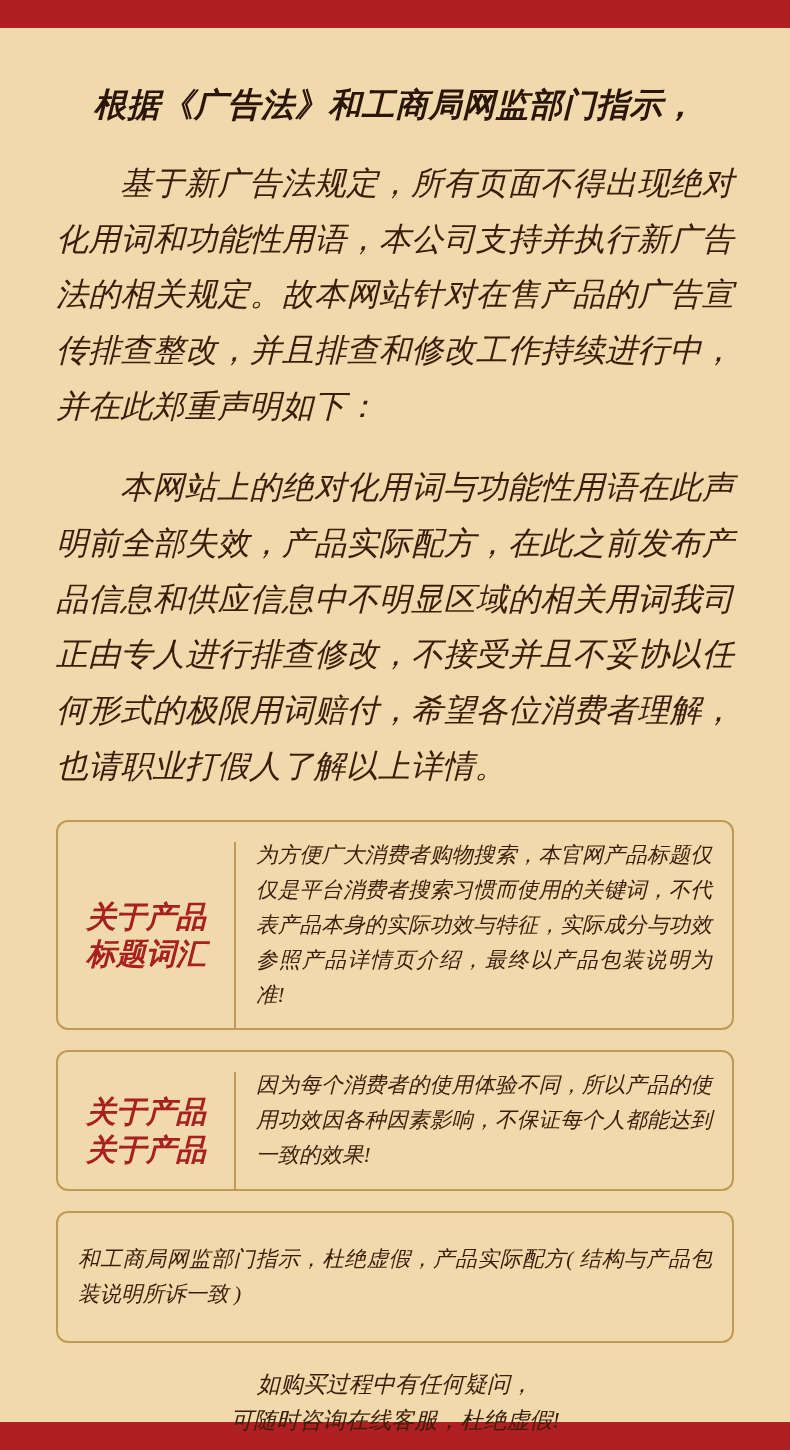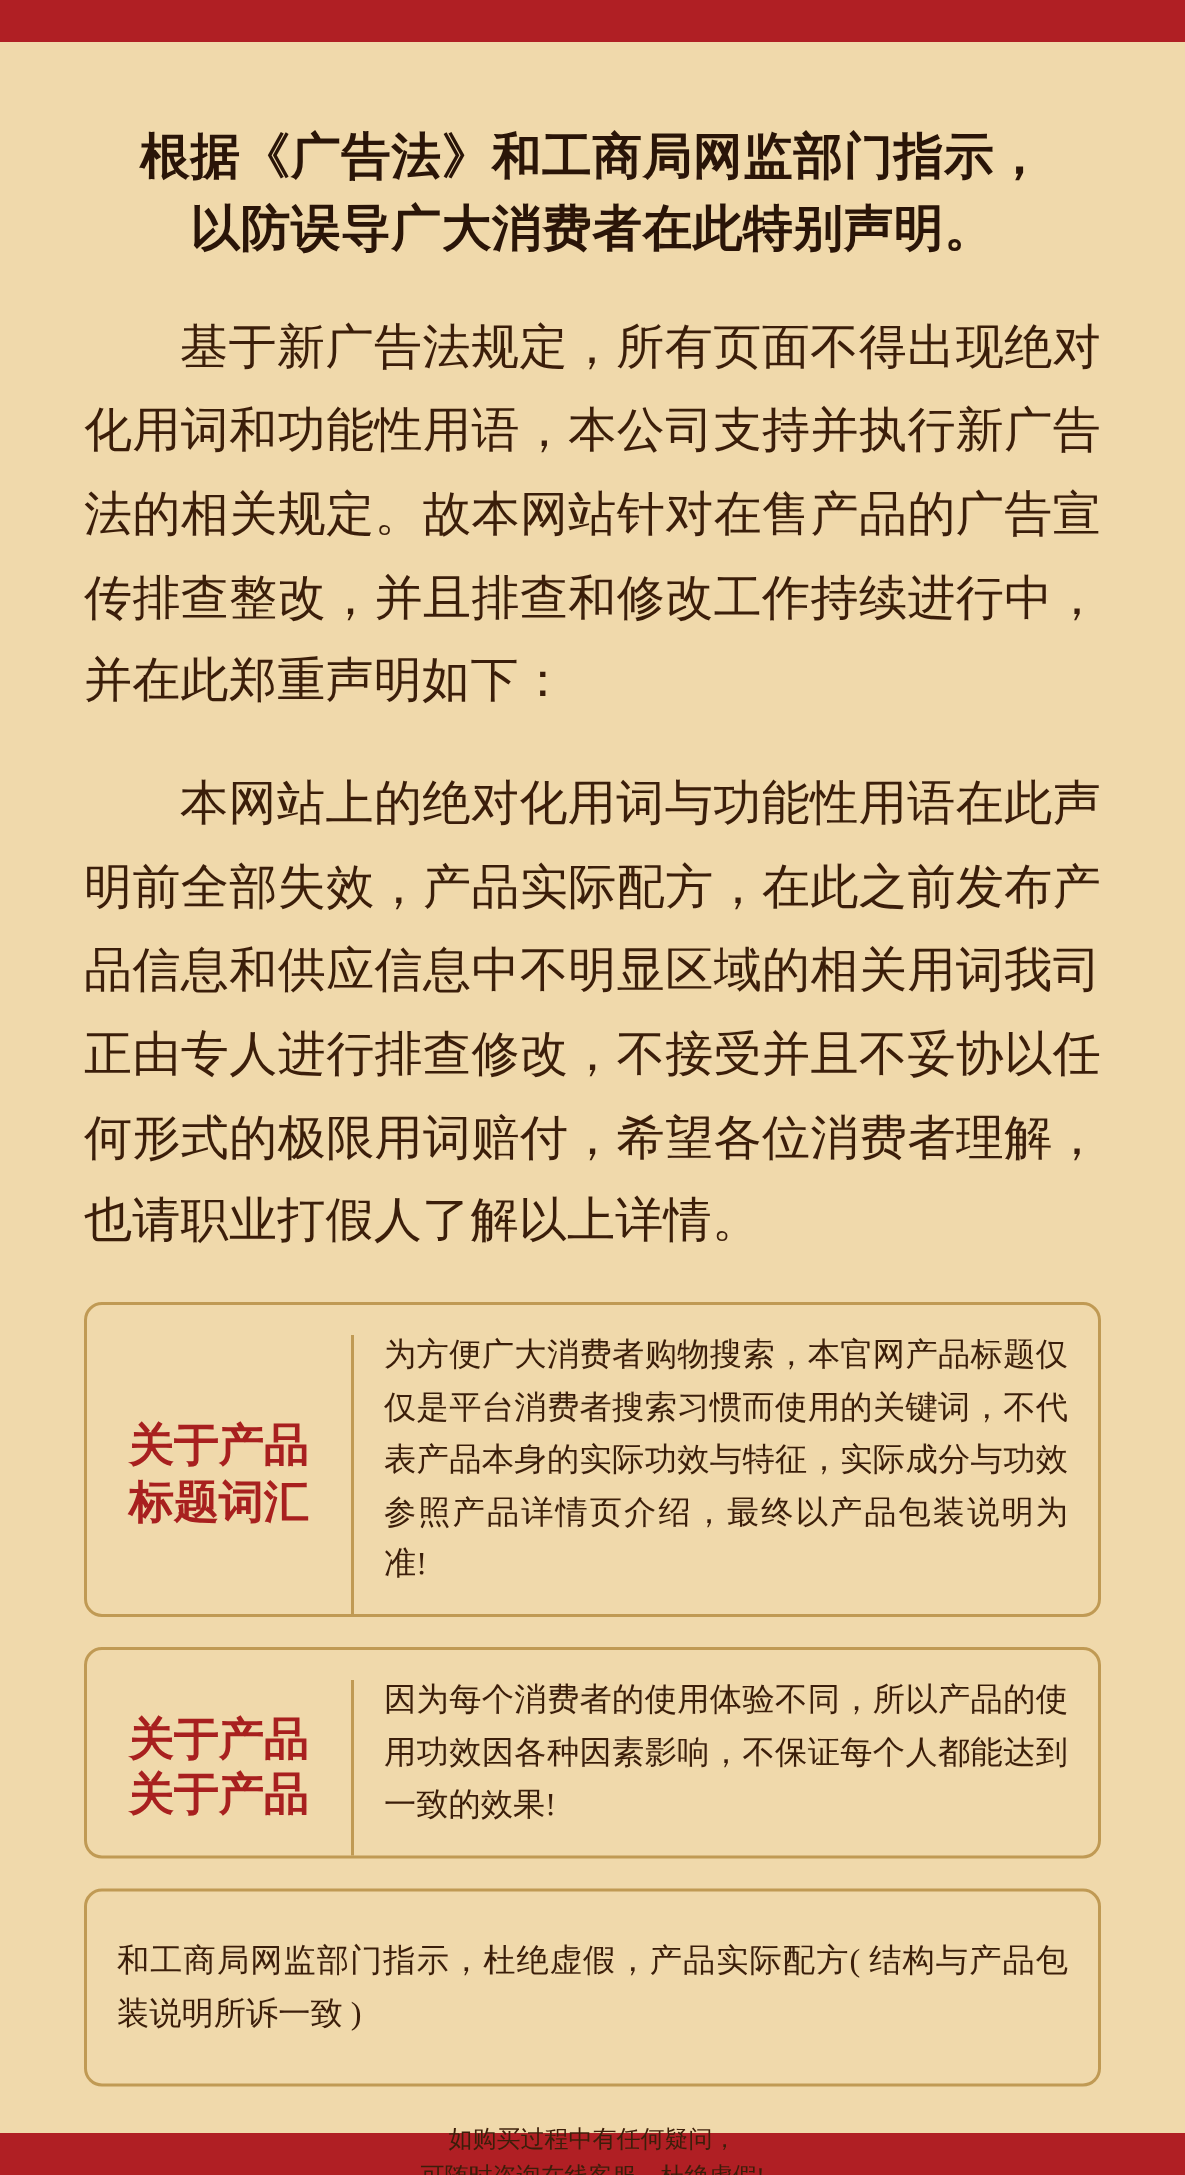--- a/index.html
+++ b/index.html
@@ -13,20 +13,21 @@
     font-family: "Liberation Serif", "DejaVu Serif", serif;
     overflow: hidden;
   }
   .page {
     position: relative;
     width: 790px;
     height: 1450px;
     background: #b01f24;
     box-sizing: border-box;
     padding: 28px 0 28px 0;
+    font-style: italic;
   }
   .panel {
     position: absolute;
     left: 0;
     top: 28px;
     width: 790px;
     height: 1394px;
     background: #f0d9ab;
     box-sizing: border-box;
     padding: 44px 56px 20px 56px;
@@ -92,34 +93,33 @@
     box-sizing: border-box;
     display: flex;
     align-items: center;
   }
   .card.tall { min-height: 188px; }
   .card.short { min-height: 132px; }
   .footer {
     margin-top: 24px;
     text-align: center;
     color: #3b1e0a;
-    font-size: 16px;
+    font-size: 23px;
     line-height: 1.55;
   }
   .footer span { display: block; }
 </style>
 </head>
 <body>
 
 <div class="page">
   <div class="panel">
 
     <div class="headline">
       <span class="l1">根据《广告法》和工商局网监部门指示，</span>
-      <span class="l2">以防误导广大消费者在此特别声明。</span>
     </div>
 
     <p class="para">基于新广告法规定，所有页面不得出现绝对化用词和功能性用语，本公司支持并执行新广告法的相关规定。故本网站针对在售产品的广告宣传排查整改，并且排查和修改工作持续进行中，并在此郑重声明如下：</p>
     <p class="para">本网站上的绝对化用词与功能性用语在此声明前全部失效，产品实际配方，在此之前发布产品信息和供应信息中不明显区域的相关用词我司正由专人进行排查修改，不接受并且不妥协以任何形式的极限用词赔付，希望各位消费者理解，也请职业打假人了解以上详情。</p>
 
     <div class="cards">
 
       <div class="card tall">
         <div class="card-title">
           <span>关于产品</span>

